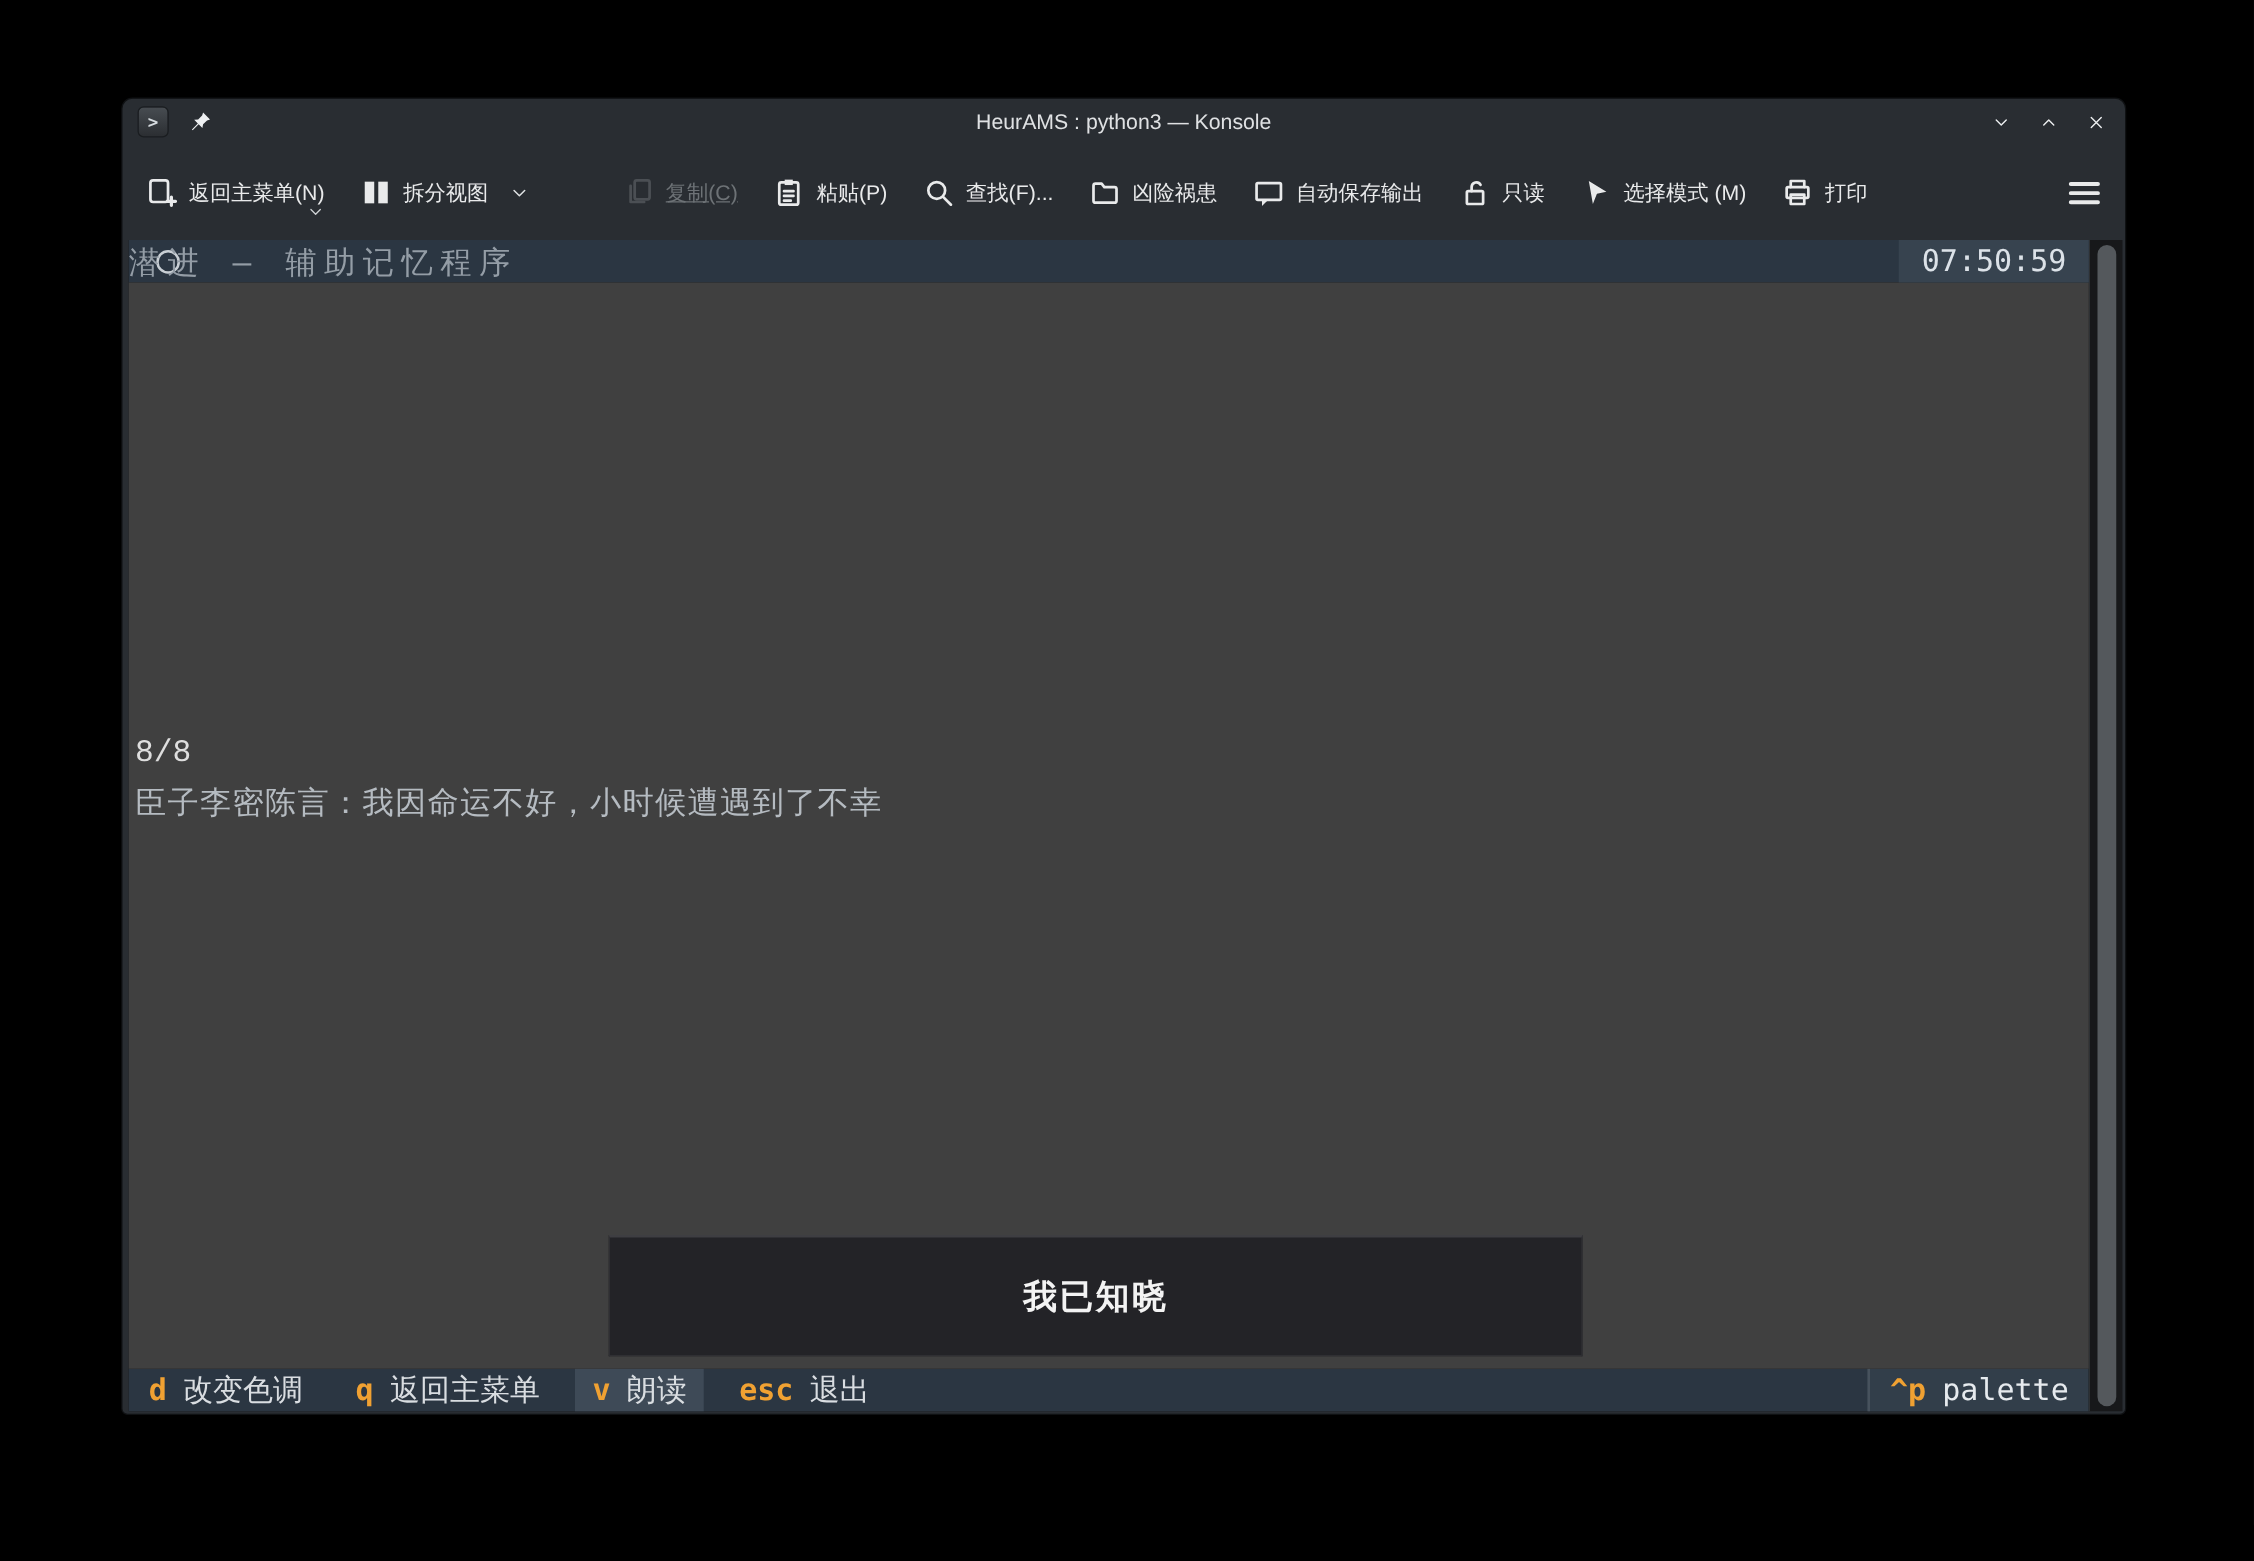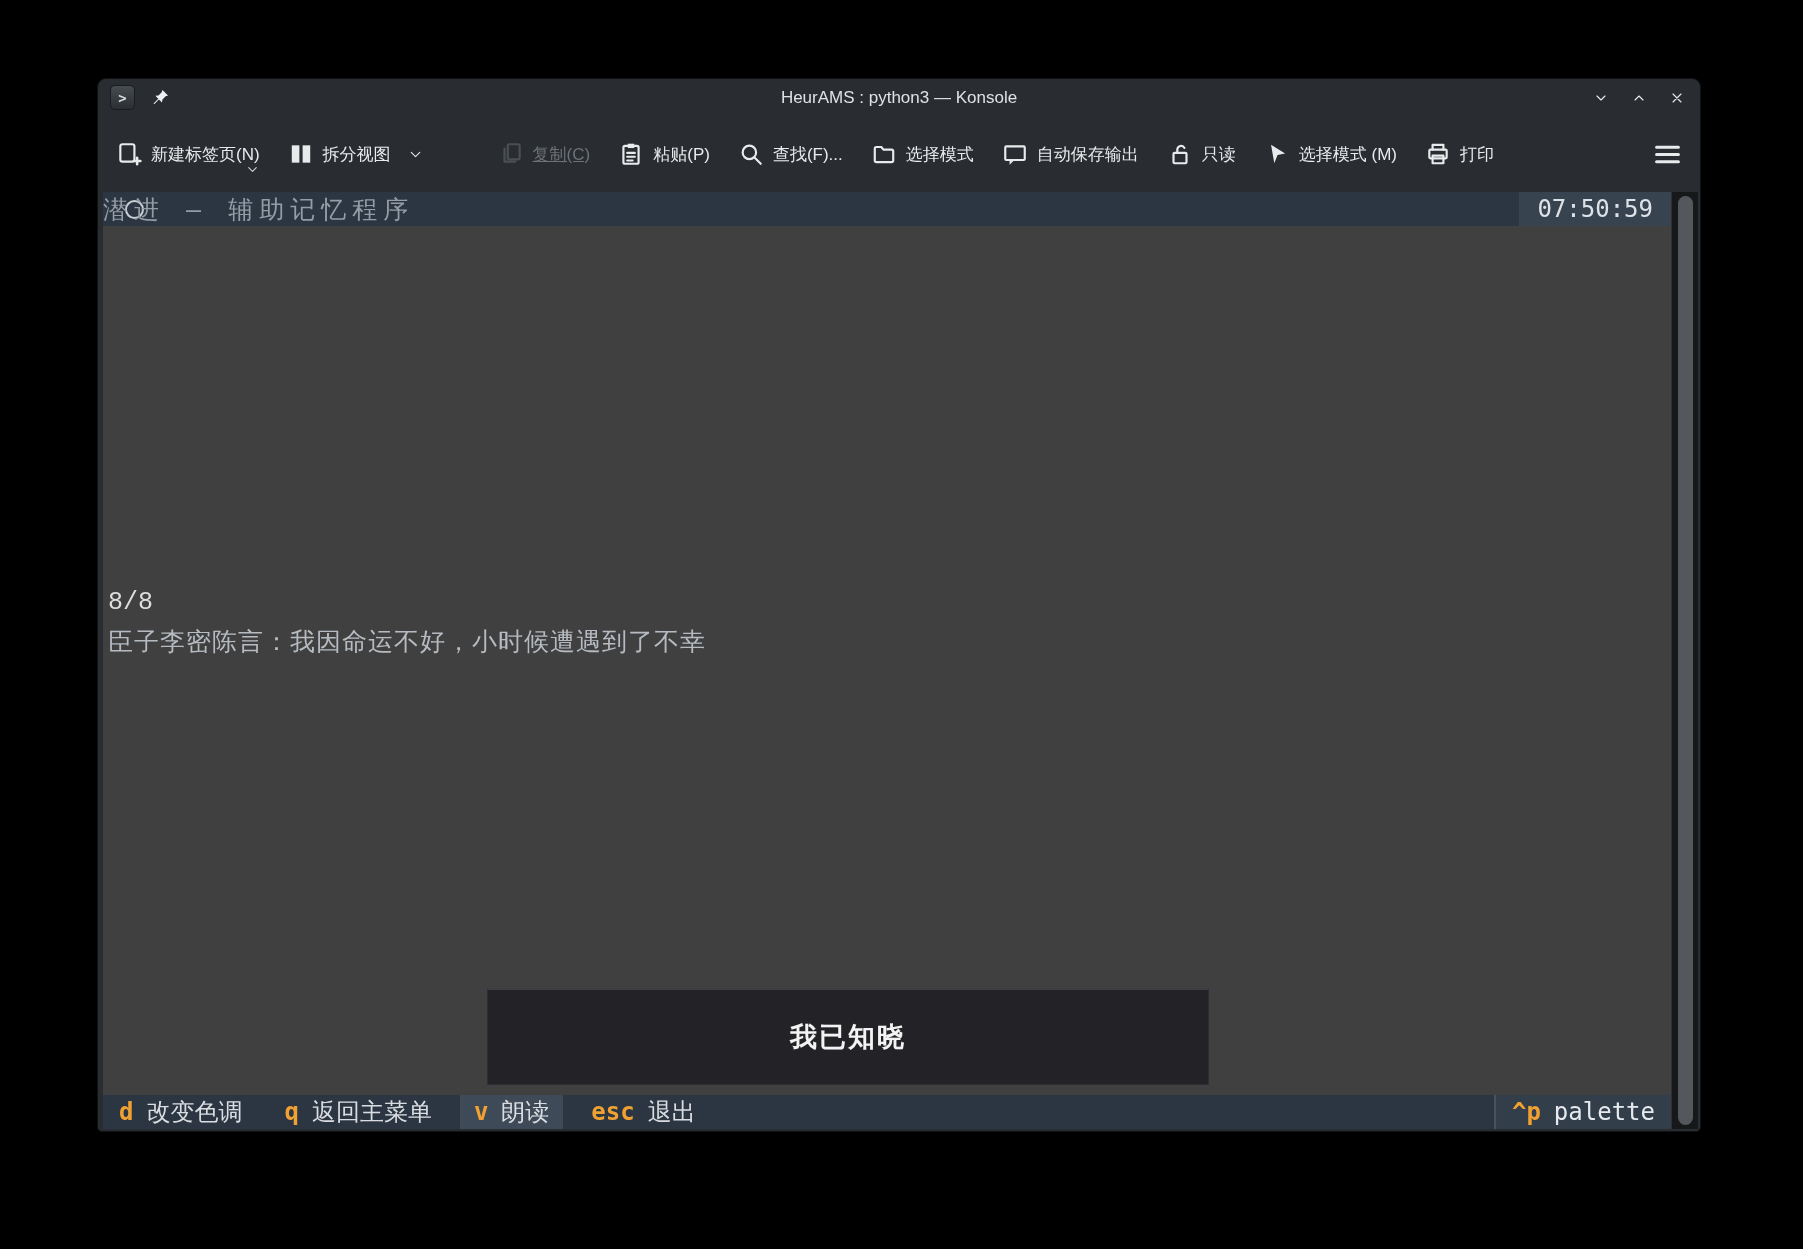--- a/index.html
+++ b/index.html
@@ -50,21 +50,21 @@
   .verse{position:absolute;left:0;top:464px;width:1304px;text-align:center;
     font-size:29px;font-weight:bold;color:#f5f5f5;line-height:45px;}
 
   .ann-box{position:absolute;left:33px;top:596px;width:1496px;background:#17181c;
     padding:2px 0 2px 32px;}
   .ann-box::before{content:"";position:absolute;left:0;top:0;bottom:0;width:8px;
     background:repeating-linear-gradient(180deg,#4e7ea3 0 30px,#131313 30px 33px);}
   .ann-line{font-size:23px;line-height:33px;color:#d5d9dd;white-space:nowrap;}
   .ann-term{font-weight:bold;color:#f2f2f2;}
 
-  .confirm{position:absolute;left:384px;top:762px;width:722px;height:97px;
+  .confirm{position:absolute;left:384px;top:762px;width:779px;height:97px;
     background:#232327;border:1px solid #2f2f33;border-top:2px solid #3e3e42;
     display:flex;align-items:center;justify-content:center;
     font-size:27px;font-weight:bold;color:#f3f3f3;letter-spacing:2px;cursor:pointer;}
 
   .term-footer{flex:0 0 34px;background:#2b3642;display:flex;align-items:stretch;
     font-family:"DejaVu Sans Mono","DejaVu Sans",monospace;font-size:24px;}
   .fkey{display:flex;align-items:center;gap:13px;padding:0 14px;margin-right:14px;
     color:#d9dde1;cursor:pointer;white-space:nowrap;}
   .fkey:first-of-type{margin-left:2px;}
   .fkey .k{color:#f0a132;font-weight:bold;}
@@ -110,21 +110,21 @@
   </div>
 
   <div class="toolbar">
     <div class="tb-item">
         <span class="icon">
           <svg viewBox="0 0 24 24" fill="none" stroke="currentColor" stroke-width="2" stroke-linecap="round" stroke-linejoin="round">
             <rect x="4" y="3" width="13" height="16" rx="2"></rect>
             <path d="M16.5 18.5h6M19.5 15.5v6" stroke-width="2.4"></path>
           </svg>
         </span>
-        <span class="tb-label">新建标签页(N)</span>
+        <span class="tb-label">返回主菜单(N)</span>
       <span class="dd-below">
           <svg viewBox="0 0 24 24" fill="none" stroke="currentColor" stroke-width="2" stroke-linecap="round" stroke-linejoin="round">
             <path d="M6 9l6 6 6-6" stroke-width="1.7"></path>
           </svg>
         </span>
       </div>
       <div class="tb-item">
         <span class="icon">
           <svg viewBox="0 0 24 24" fill="none" stroke="currentColor" stroke-width="2" stroke-linecap="round" stroke-linejoin="round">
             <rect x="3.5" y="4" width="7" height="16" fill="currentColor" stroke="none"></rect>
@@ -165,21 +165,21 @@
           </svg>
         </span>
         <span class="tb-label">查找(F)...</span>
       </div>
       <div class="tb-item">
         <span class="icon">
           <svg viewBox="0 0 24 24" fill="none" stroke="currentColor" stroke-width="2" stroke-linecap="round" stroke-linejoin="round">
             <path d="M3.5 7a1.5 1.5 0 0 1 1.5-1.5h4.5l2 2.5H19a1.5 1.5 0 0 1 1.5 1.5v8.5a1.5 1.5 0 0 1-1.5 1.5H5A1.5 1.5 0 0 1 3.5 18z"></path>
           </svg>
         </span>
-        <span class="tb-label">选择模式</span>
+        <span class="tb-label">凶险祸患</span>
       </div>
       <div class="tb-item">
         <span class="icon">
           <svg viewBox="0 0 24 24" fill="none" stroke="currentColor" stroke-width="2" stroke-linecap="round" stroke-linejoin="round">
             <rect x="3" y="5" width="18" height="12.5" rx="1"></rect>
             <path d="M7 17.5v4.5l4.5-4.5" fill="currentColor" stroke="none"></path>
           </svg>
         </span>
         <span class="tb-label">自动保存输出</span>
       </div>

